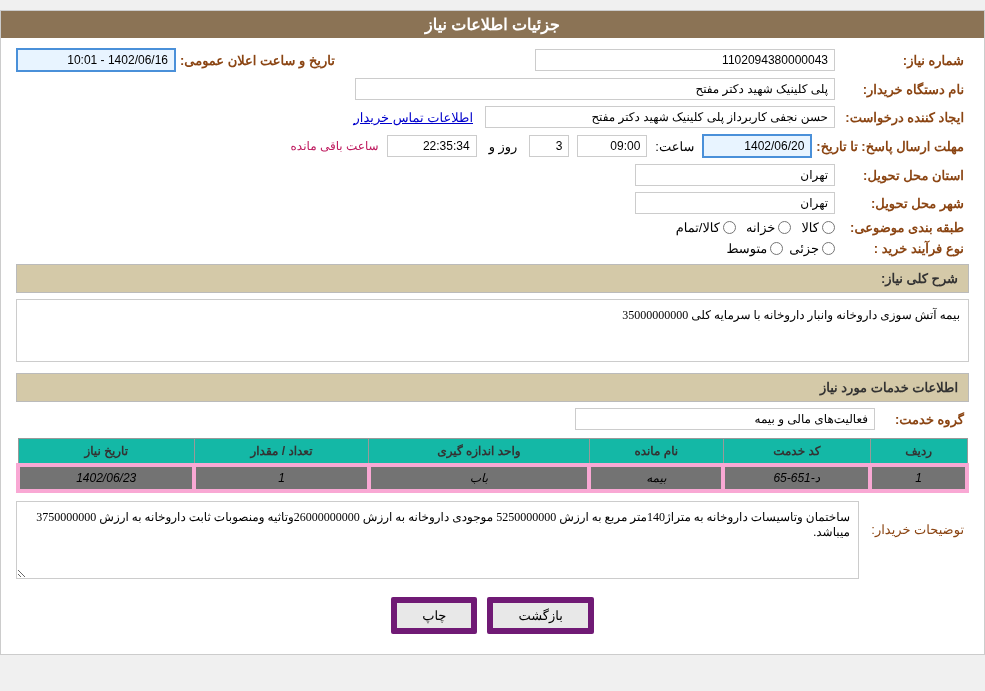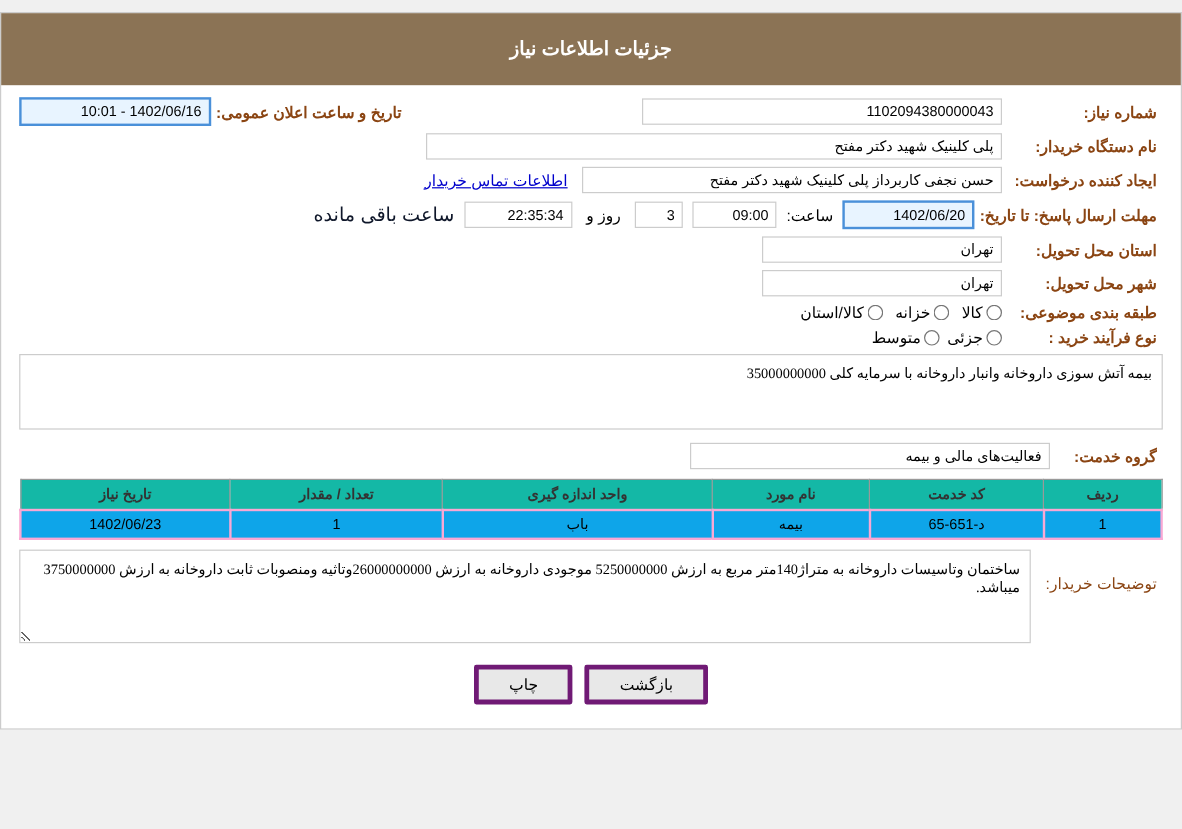--- a/index.html
+++ b/index.html
@@ -12,21 +12,21 @@
     .page-container {
       max-width: 985px;
       margin: 10px auto;
       background: #fff;
       border: 1px solid #ccc;
     }
     .page-header {
       background: #8B7355;
       color: #fff;
       text-align: center;
-      padding: 20px;
+      padding: 4px;
       font-size: 16px;
       font-weight: bold;
     }
     .content {
       padding: 10px 15px;
     }
     .form-row {
       display: flex;
       align-items: center;
       margin-bottom: 6px;
@@ -56,22 +56,22 @@
       background: #e8f4ff;
       padding: 3px 6px;
       font-size: 12px;
     }
     .link-text {
       color: #0000cc;
       text-decoration: underline;
       cursor: pointer;
     }
     .remaining-text {
-      color: #0f172a;
-      font-size: 16px;
+      color: #be185d;
+      font-size: 12px;
     }
     .radio-group {
       display: flex;
       gap: 10px;
       align-items: center;
     }
     .radio-item {
       display: flex;
       align-items: center;
       gap: 3px;
@@ -122,24 +122,25 @@
       font-size: 12px;
     }
     table.data-table th {
       background: #14b8a6;
       border: 1px solid #999;
       padding: 5px 8px;
       text-align: center;
       color: #333;
     }
     table.data-table td {
-      border: 2px solid #f9a8d4;
+      border: 4px solid #f9a8d4;
       padding: 4px 8px;
       text-align: center;
-      background: #0ea5e9;
+      background: #737373;
+      font-style: italic;
     }
     .group-service-row {
       display: flex;
       align-items: center;
       margin-bottom: 6px;
       gap: 4px;
     }
     .buyer-notes {
       border: 1px solid #ccc;
       padding: 8px;
@@ -153,21 +154,21 @@
       display: flex;
       justify-content: center;
       gap: 10px;
       margin: 15px 0 10px 0;
     }
     .btn {
       padding: 5px 25px;
       font-family: Tahoma, Arial, sans-serif;
       font-size: 13px;
       cursor: pointer;
-      border: 4px solid #701a75;
+      border: 6px solid #701a75;
       border-radius: 2px;
     }
     .btn-print {
       background: #e8e8e8;
     }
     .btn-back {
       background: #e8e8e8;
     }
     .watermark {
       position: relative;
@@ -233,58 +234,60 @@
           <div class="radio-item">
             <input type="radio" name="category" style="">
             <span>کالا</span>
           </div>
           <div class="radio-item">
             <input type="radio" name="category" style="">
             <span>خزانه</span>
           </div>
           <div class="radio-item">
             <input type="radio" name="category" style="">
-            <span>کالا/استان</span>
+            <span>کالا/تمام</span>
           </div>
         </div>
       </div>
 
       <div class="form-row" style="flex-wrap:wrap;">
         <span class="label">نوع فرآیند خرید :</span>
         <div class="radio-group" style="flex:1; flex-wrap:wrap; gap:6px;">
           <div class="radio-item">
             <input type="radio" name="purchase_type" style="">
             <span>جزئی</span>
           </div>
           <div class="radio-item">
             <input type="radio" name="purchase_type" style="">
             <span>متوسط</span>
           </div>
         </div>
       </div>
 
+      <div class="section-header">شرح کلی نیاز:</div>
       <div class="description-wrapper">
         <div class="description-content">
           <textarea class="description-box" rows="3" style="width: 100%; font-family: Tahoma; font-size: 12px; direction: rtl;">بیمه آتش سوزی داروخانه وانبار داروخانه با سرمایه کلی 35000000000</textarea>
         </div>
       </div>
 
+      <div class="section-header">اطلاعات خدمات مورد نیاز</div>
 
       <div class="group-service-row">
         <span class="label" style="min-width:90px;">گروه خدمت:</span>
         <input class="input-field" type="text" readonly="" style="width: 300px;" value="فعالیت‌های مالی و بیمه">
       </div>
 
       <div class="table-section">
         <table class="data-table">
           <thead>
             <tr>
               <th>ردیف</th>
               <th>کد خدمت</th>
-              <th>نام مورد</th>
+              <th>نام مانده</th>
               <th>واحد اندازه گیری</th>
               <th>تعداد / مقدار</th>
               <th>تاریخ نیاز</th>
             </tr>
           </thead>
           <tbody id="services-table-body">
           <tr>
                 <td>1</td>
                 <td>د-651-65</td>
                 <td>بیمه</td>

